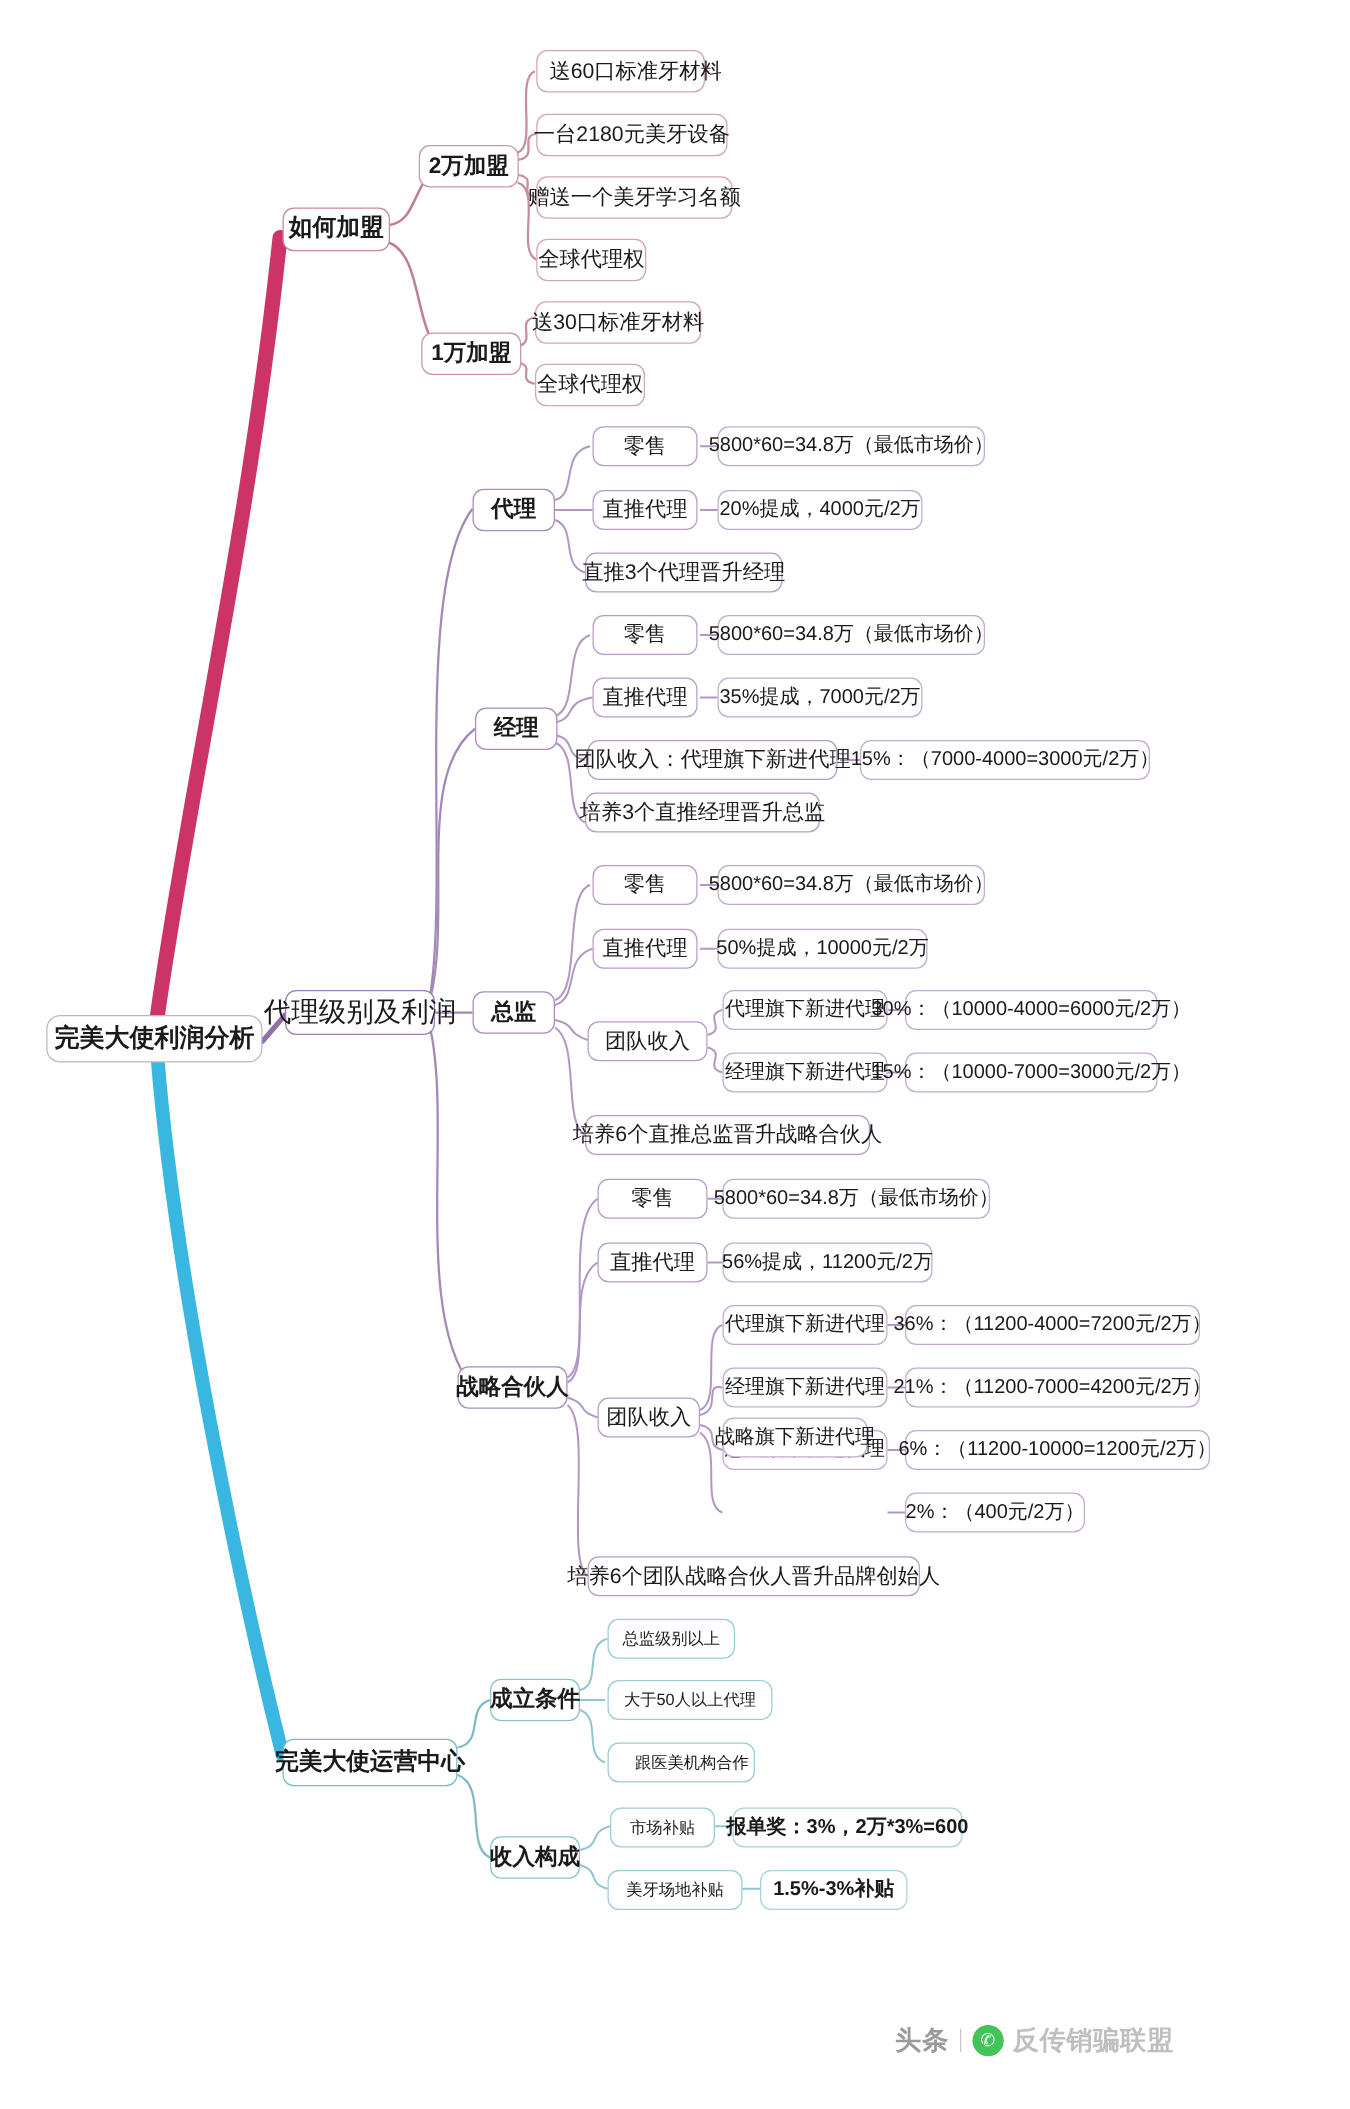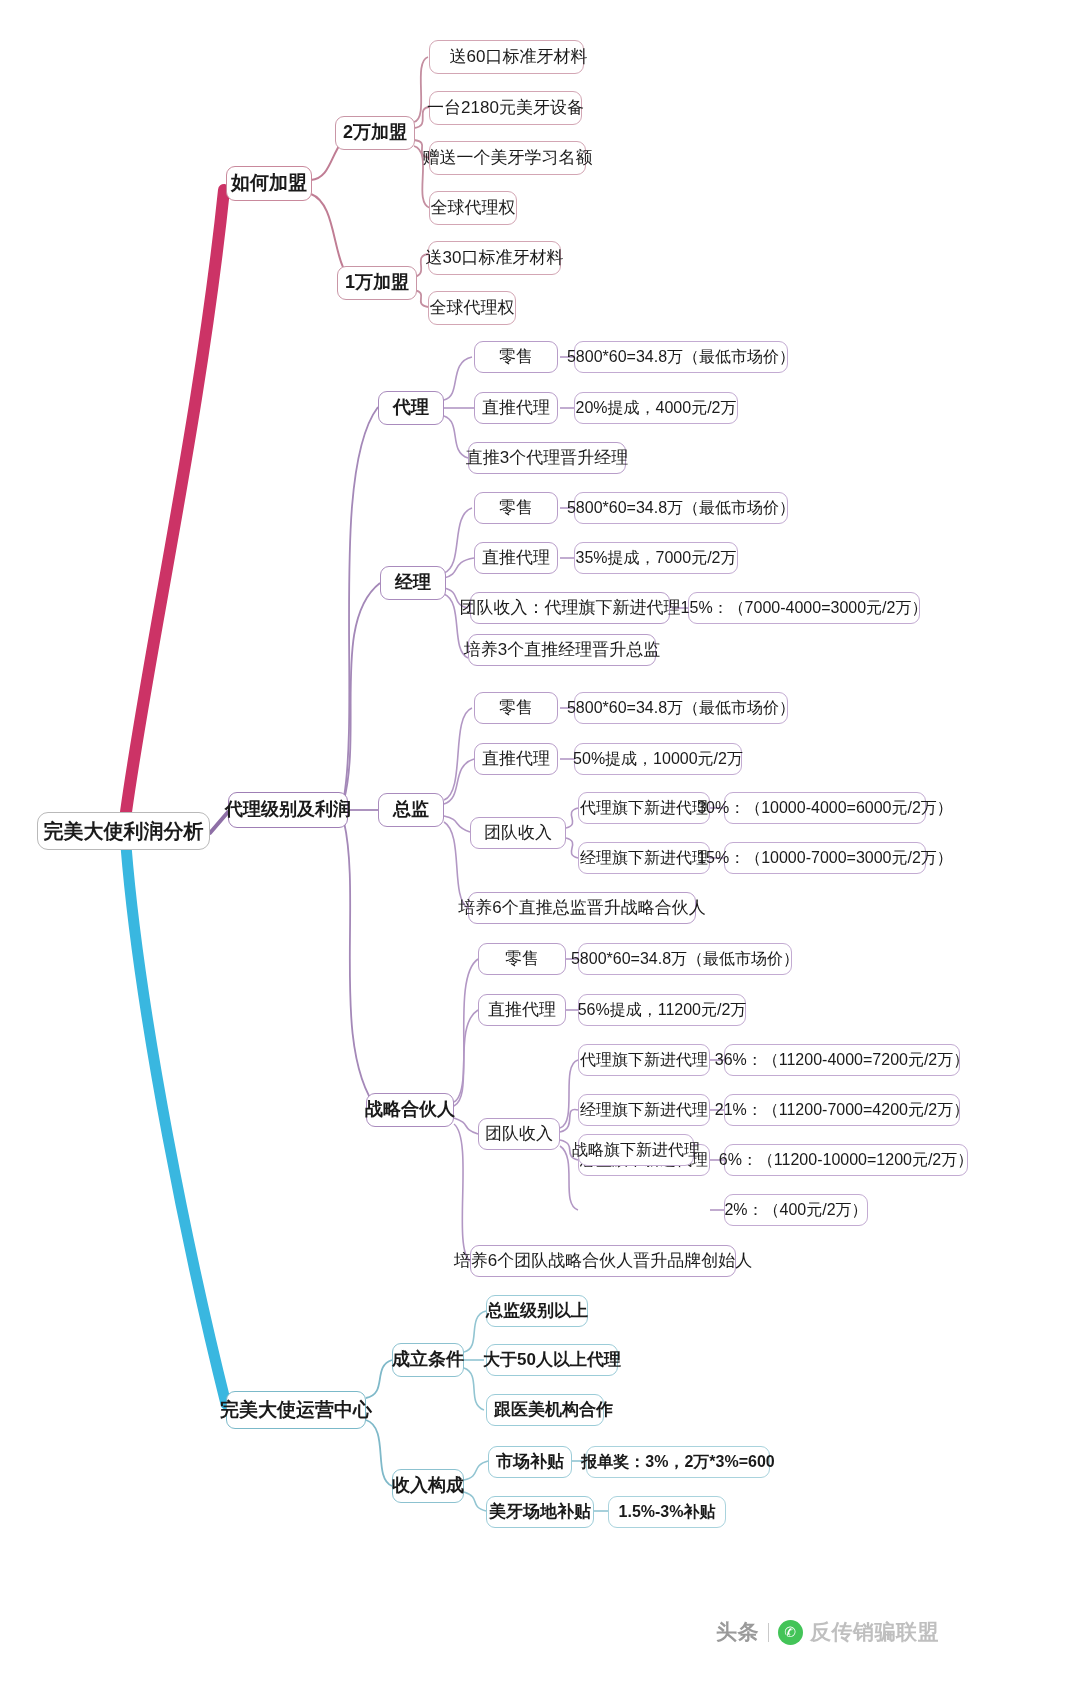--- a/index.html
+++ b/index.html
@@ -34,28 +34,28 @@
     font-weight:700;
     border-radius:11px;
     padding:0 12px;
     box-shadow:0 0 0 0 rgba(0,0,0,0);
   }
   
   .n-p1{ border:1.5px solid #c9899c; font-size:19px; font-weight:700; }
   .n-p2{ border:1.4px solid #c996a6; font-size:18px; font-weight:600;}
   .n-p3{ border:1.3px solid #d3a6b4; font-size:17px; font-weight:400;}
   
-  .n-v1{ border:1.5px solid #9f7fb5; font-size:18px; font-weight:700;}
+  .n-v1{ border:1.5px solid #9f7fb5; font-size:22px; font-weight:400;}
   .n-v2{ border:1.4px solid #a98bbd; font-size:18px; font-weight:600;}
   .n-v3{ border:1.3px solid #b89dc9; font-size:17px; font-weight:400;}
   .n-v4{ border:1.2px solid #c3abd2; font-size:16px; font-weight:400;}
   
   .n-b1{ border:1.5px solid #7bb9c9; font-size:19px; font-weight:700;}
   .n-b2{ border:1.4px solid #8cc2d0; font-size:18px; font-weight:600;}
-  .n-b3{ border:1.3px solid #9bccd8; font-size:17px; font-weight:700;}
+  .n-b3{ border:1.3px solid #9bccd8; font-size:13px; font-weight:400;}
   .n-b4{ border:1.2px solid #a9d3dd; font-size:16px; font-weight:700;}
 
   
   .wm{
     position:absolute;
     display:flex;align-items:center;
     font-size:21px;
     color:#9a9a9a;
     font-weight:600;
     letter-spacing:0.5px;
@@ -163,21 +163,21 @@
     <span>完美大使利润分析</span>
   </div>
 
   <div class="node n-p1" style="left:226px;top:166px;width:86px;height:35px;">
     <span>如何加盟</span>
   </div>
 
   <div class="node n-p2" style="left:335px;top:116px;width:80px;height:34px;">
     <span>2万加盟</span>
   </div>
-  <div class="node n-p3" style="left:429px;top:40px;width:155px;height:34px;padding-left:24px;">
+  <div class="node n-p3" style="left:429px;top:40px;width:135px;height:34px;padding-left:24px;">
     <span>送60口标准牙材料</span>
   </div>
   <div class="node n-p3" style="left:429px;top:91px;width:153px;height:34px;">
     <span>一台2180元美牙设备</span>
   </div>
   <div class="node n-p3" style="left:429px;top:141px;width:157px;height:34px;">
     <span>赠送一个美牙学习名额</span>
   </div>
   <div class="node n-p3" style="left:429px;top:191px;width:88px;height:34px;">
     <span>全球代理权</span>

